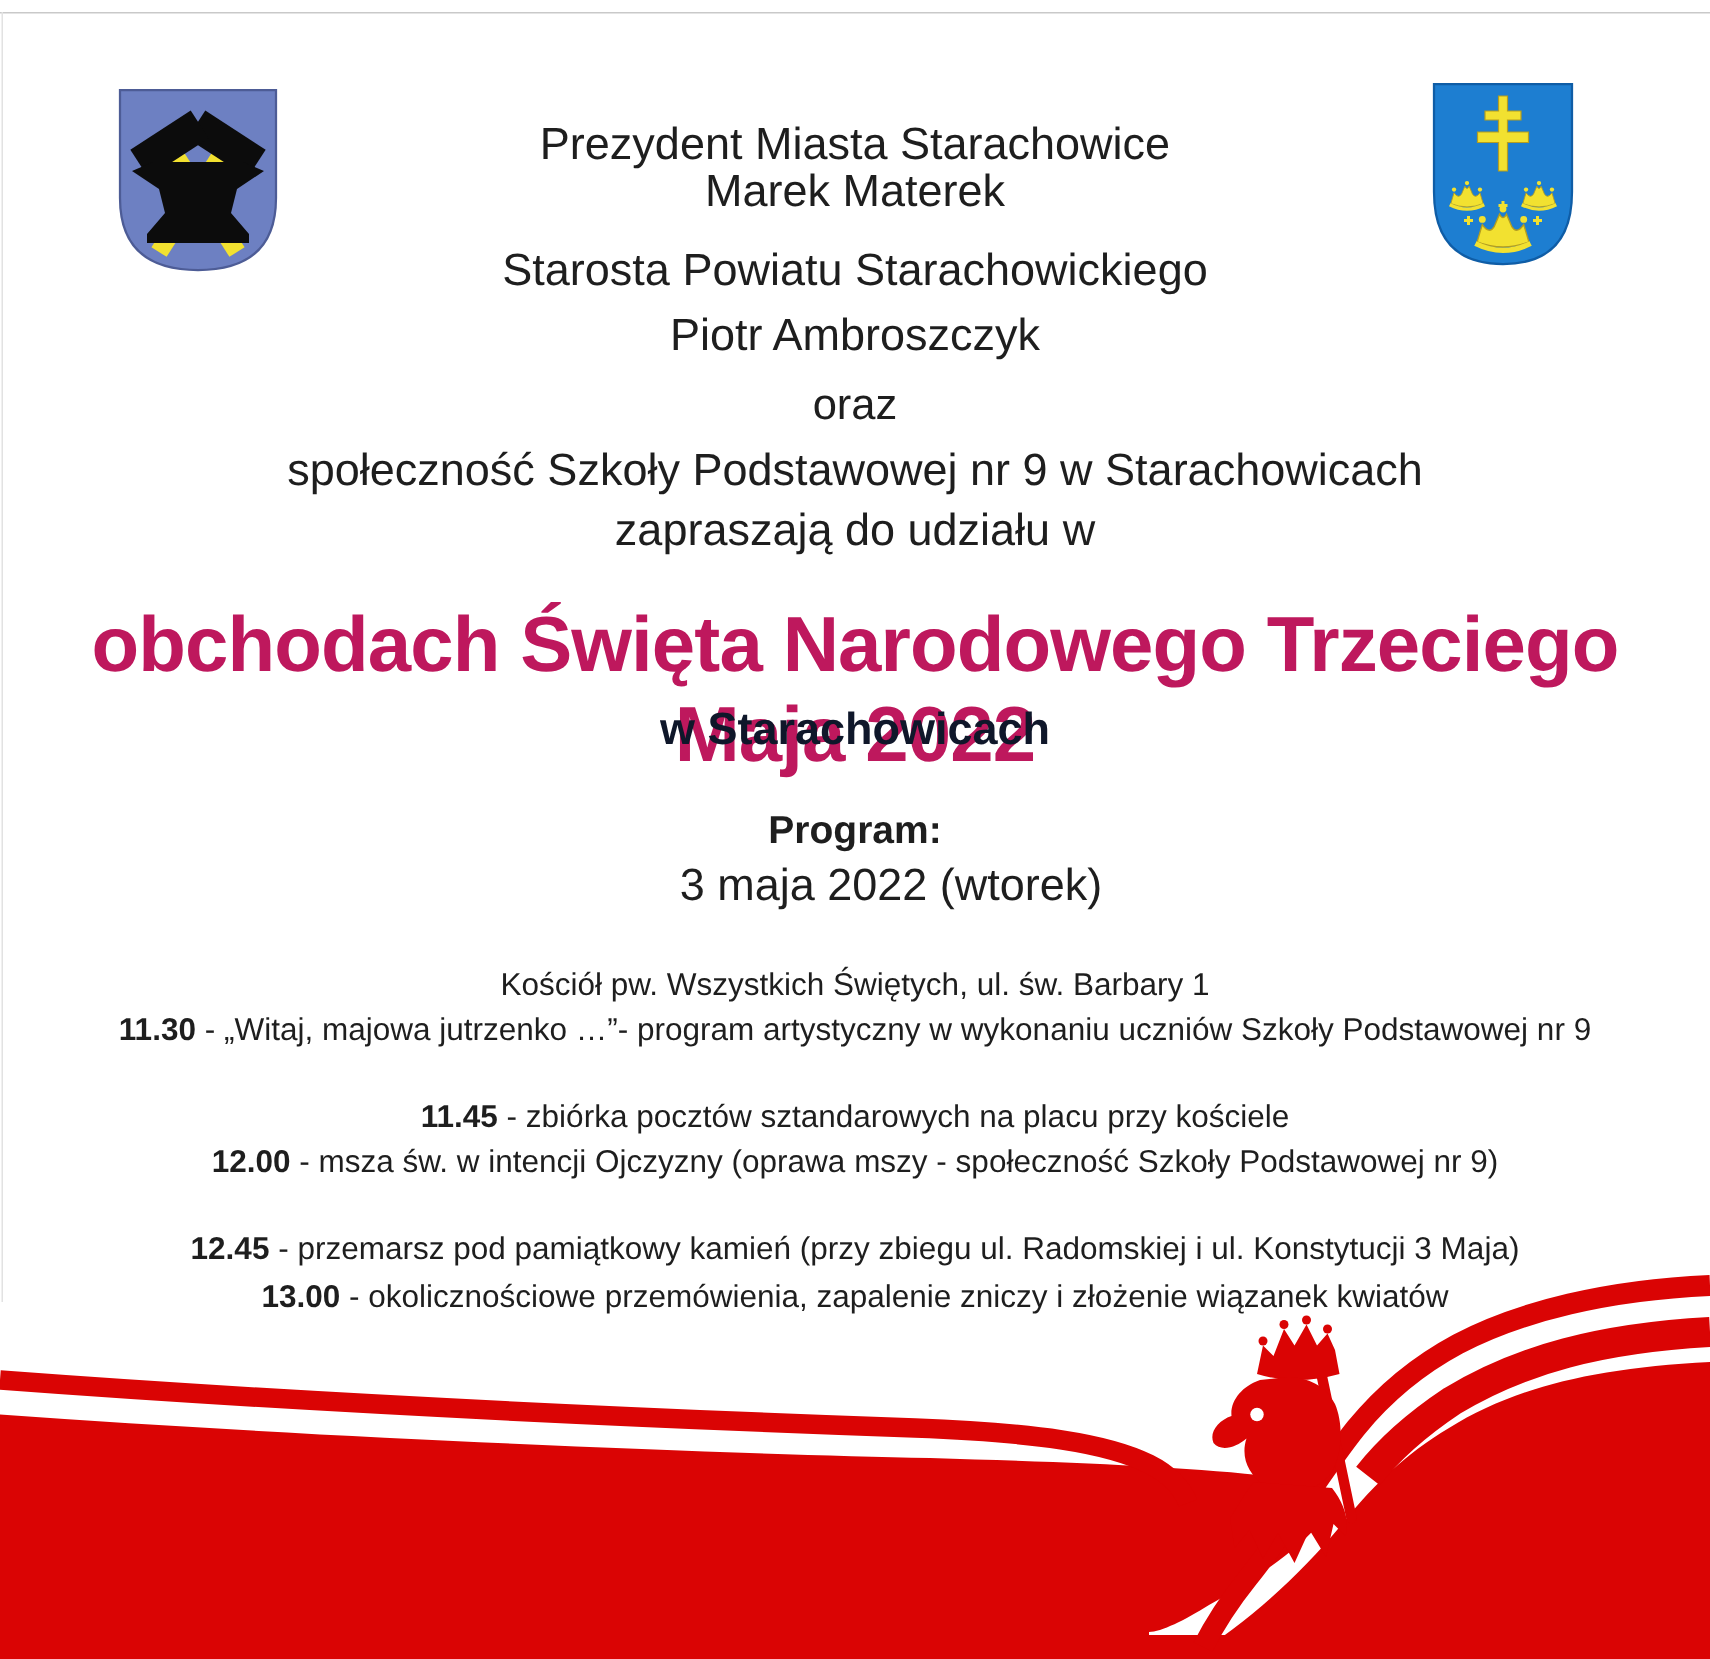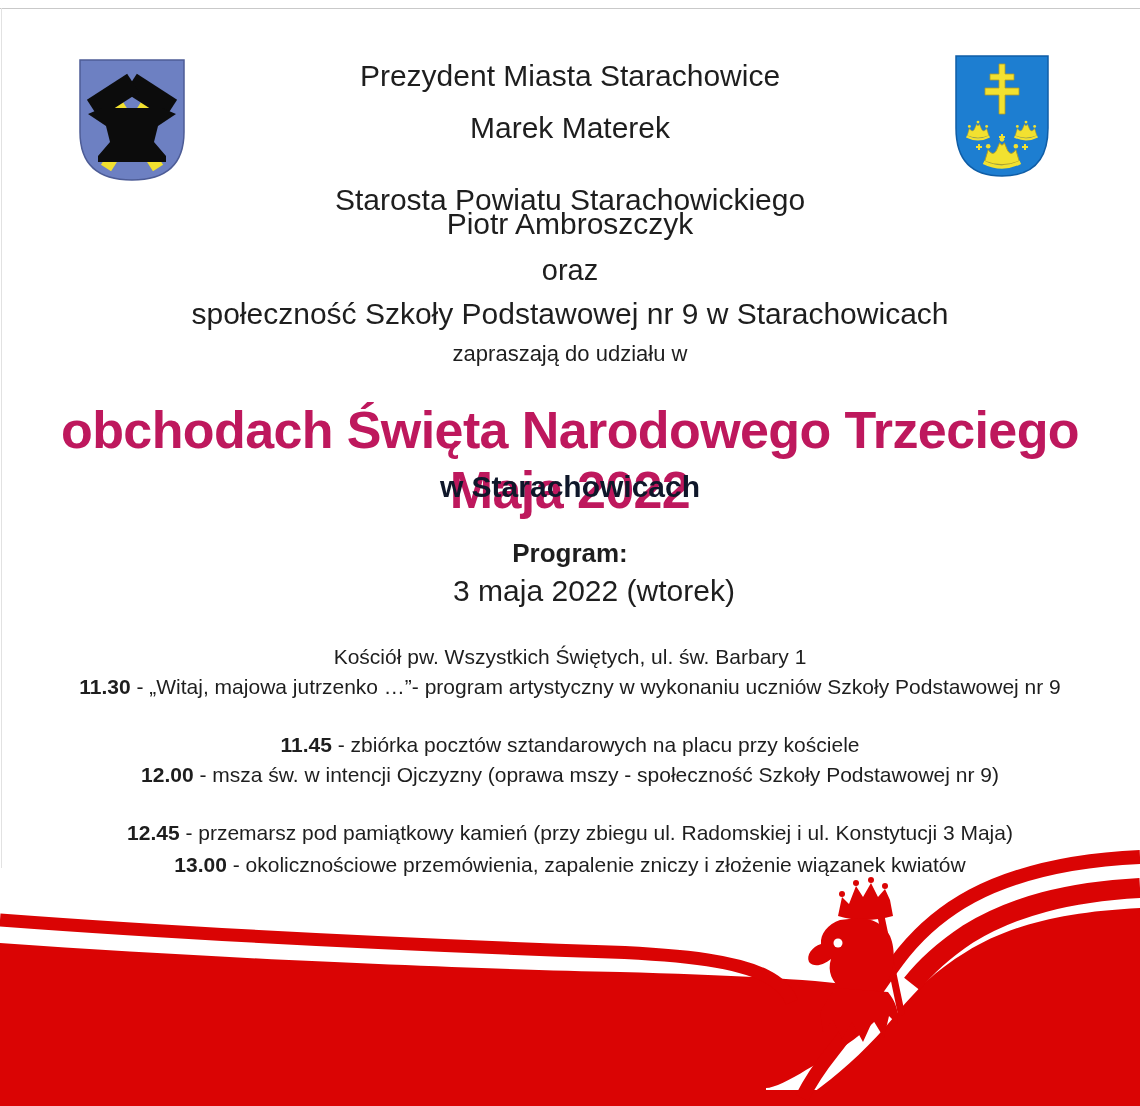--- a/index.html
+++ b/index.html
@@ -10,25 +10,25 @@
   .frame-left { position:absolute; top:8px; left:1px; width:1px; height:860px; background:#e2e2e2; }
 
   .crest { position:absolute; }
   .crest-city { top:56px; left:76px; width:112px; height:128px; }
   .crest-county { top:52px; left:952px; width:100px; height:128px; }
 
   .content { position:absolute; top:0; left:0; width:1140px; text-align:center; }
   .content p { position:absolute; width:100%; left:0; }
 
   .org-line { font-size:30px; line-height:36px; }
-  .p1a { top:58px; }  .p1b { top:110px; }
-  .p2a { top:182px; } .p2b { top:206px; }
+  .p1a { top:79px; }  .p1b { top:110px; }
+  .p2a { top:163px; } .p2b { top:206px; }
   .oraz { top:252px; font-size:29px; }
   .community { top:296px; font-size:30px; }
-  .invite { top:336px; font-size:22px; }
+  .invite { top:336px; font-size:30px; }
 
   .title-main { top:400px; font-size:52px; font-weight:bold; letter-spacing:-0.6px; color:#be185d; }
   .title-loc  { top:470px; font-size:30px; font-weight:bold; color:#0f172a; }
 
   .prog-head { top:538px; font-size:26px; font-weight:bold; }
   .prog-date { top:574px; font-size:30px;padding-left:48px; }
 
   .prog-line { font-size:21px; line-height:26px; }
   .venue   { top:644px; }
   .it1130  { top:674px;text-align:center; }

